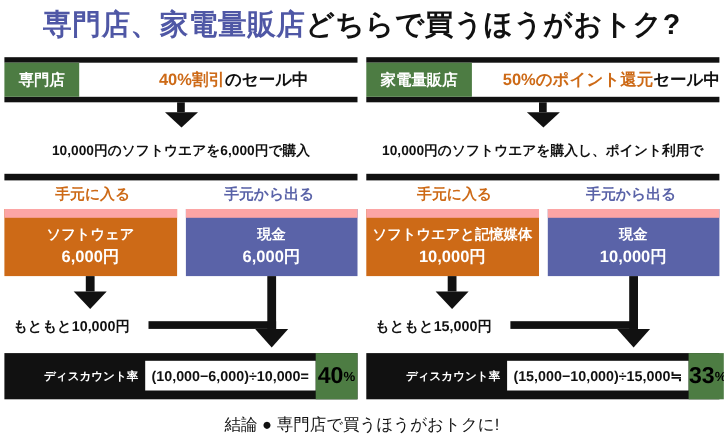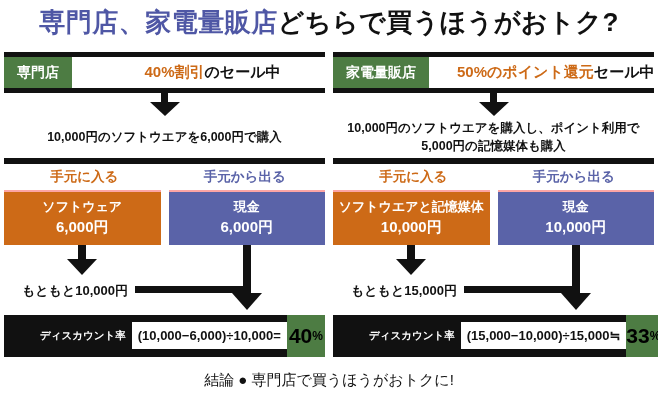--- a/index.html
+++ b/index.html
@@ -80,41 +80,41 @@
   .labels{display:flex;height:26px;align-items:center;}
   .labels span{
     flex:1;text-align:center;font-weight:bold;font-size:13.5px;
   }
   .label-in{color:#cd6a17;}
   .label-out{color:#5a63a8;}
   
   .boxes{display:flex;gap:8px;}
   .box{
     flex:1;
-    border-top:2px solid #fca5a5;
+    border-top:8px solid #fca5a5;
     color:#fff;
     text-align:center;
     font-weight:bold;
     padding:7px 2px 8px 2px;
   }
   .box .name{font-size:13px;line-height:1.3;white-space:nowrap;}
   .box .amount{font-size:15px;margin-top:2px;}
   .box-in{background:#cd6a17;}
   .box-out{background:#5a63a8;}
   
   .flow{position:relative;height:70px;}
   .shaft-a{position:absolute;left:74px;top:0;width:8px;height:14px;background:#111;}
   .head-a{
     position:absolute;left:63px;top:14px;width:0;height:0;
     border-left:15px solid transparent;
     border-right:15px solid transparent;
     border-top:16px solid #111;
   }
   .orig-text{
-    position:absolute;left:18px;top:37px;
+    position:absolute;left:8px;top:37px;
     font-weight:bold;font-size:13px;white-space:nowrap;
   }
   .h-line{position:absolute;left:131px;top:41px;width:116px;height:7px;background:#111;}
   .shaft-b{position:absolute;left:239px;top:0;width:8px;height:48px;background:#111;}
   .head-b{
     position:absolute;left:228px;top:48px;width:0;height:0;
     border-left:15px solid transparent;
     border-right:15px solid transparent;
     border-top:17px solid #111;
   }
@@ -220,21 +220,20 @@
         <span class="hl">50%のポイント還元</span>
           <span>セール中</span>
       </div>
     </div>
     <div class="down-arrow">
       <div class="shaft"></div>
       <div class="head"></div>
     </div>
     <div class="purchase">
       <div>10,000円のソフトウエアを購入し、ポイント利用で</div>
-      <div>5,000円の記憶媒体も購入</div>
     </div>
     <div class="divider"></div>
     <div class="labels">
       <span class="label-in">手元に入る</span>
       <span class="label-out">手元から出る</span>
     </div>
     <div class="boxes">
       <div class="box box-in">
         <div class="name">ソフトウエアと記憶媒体</div>
         <div class="amount">10,000円</div>

